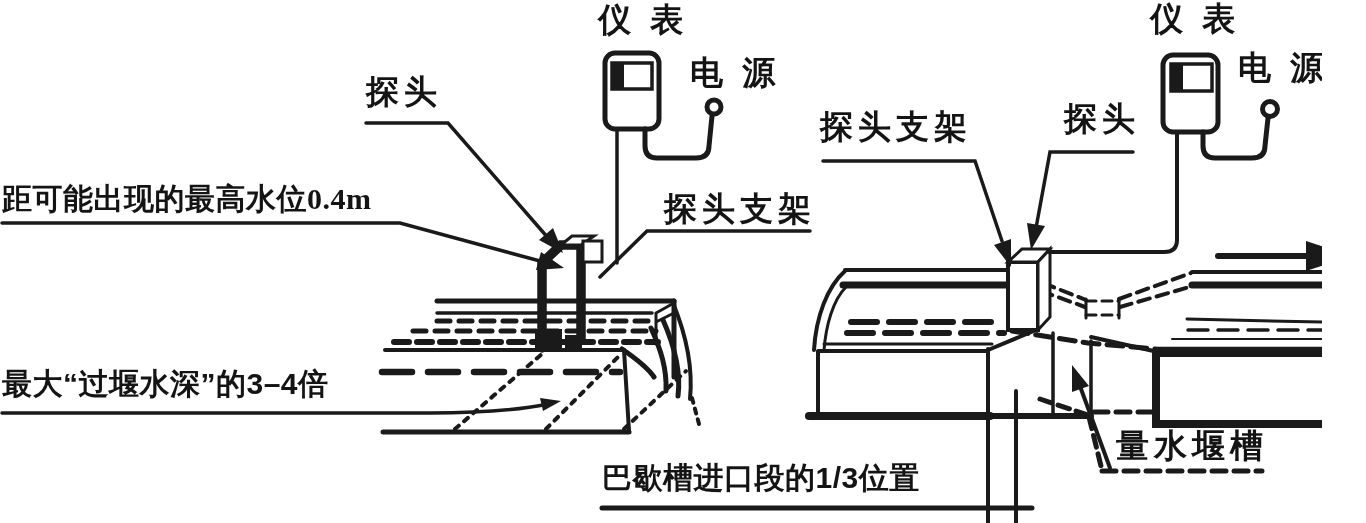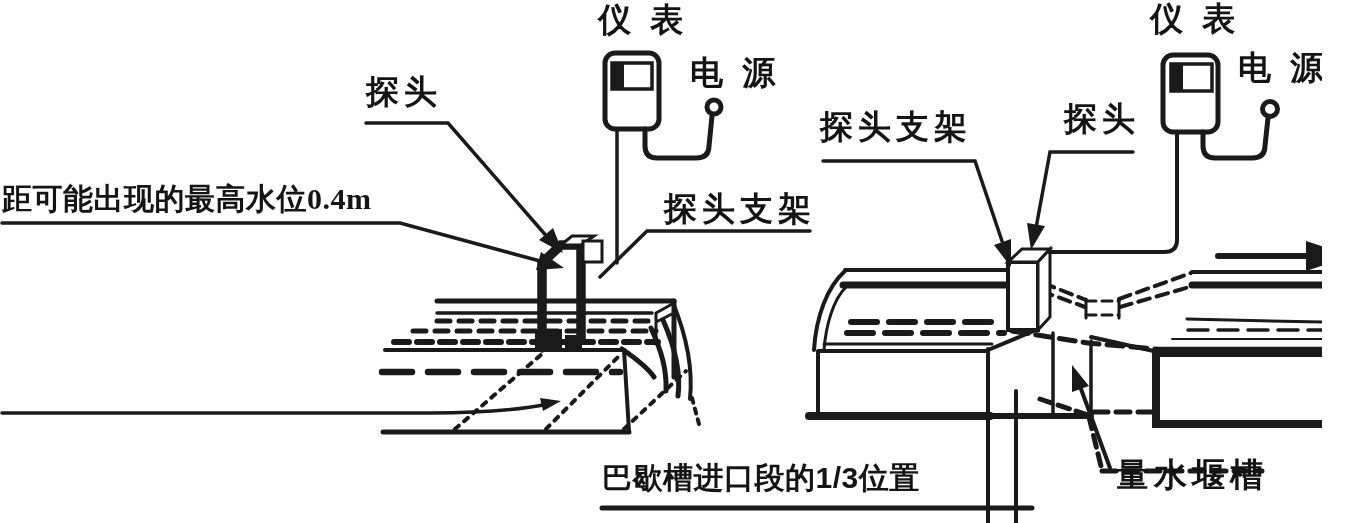--- a/index.html
+++ b/index.html
@@ -129,21 +129,22 @@
     <path d="M1218,256 H1310" stroke-width="6"></path>
     <polygon points="1352,256 1306,241 1306,271" fill="#1a1a1a" stroke="none"></polygon>
   </g>
 </svg>
 
 <div class="lbl s34" style="left:598px;top:3px;">仪 表</div>
 <div class="lbl s34" style="left:690px;top:56px;">电 源</div>
 <div class="lbl s34" style="left:366px;top:75px;">探头</div>
 <div class="lbl s31" style="left:2px;top:183px;font-family:Liberation Serif, serif;">距可能出现的最高水位0.4m</div>
 <div class="lbl s34" style="left:664px;top:192px;">探头支架</div>
+<div class="lbl s31" style="left:2px;top:368px;">最大“过堰水深”的3–4倍</div>
 
 <div class="lbl s34" style="left:820px;top:110px;">探头支架</div>
 <div class="lbl s34" style="left:1064px;top:102px;">探头</div>
 <div class="lbl s34" style="left:1150px;top:2px;">仪 表</div>
 <div class="lbl s34" style="left:1238px;top:51px;">电 源</div>
-<div class="lbl s34" style="left:1116px;top:429px;margin-top:29px;">量水堰槽</div>
+<div class="lbl s34" style="left:1116px;top:429px;">量水堰槽</div>
 <div class="lbl s31" style="left:602px;top:462px;">巴歇槽进口段的1/3位置</div>
 
 </div>
 
 </body></html>

